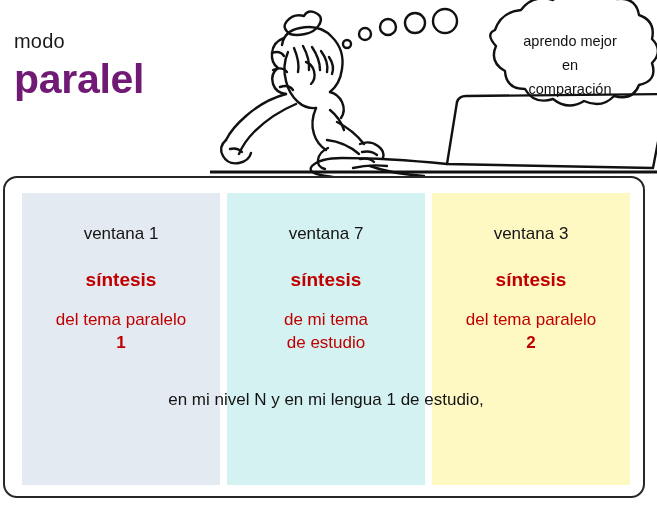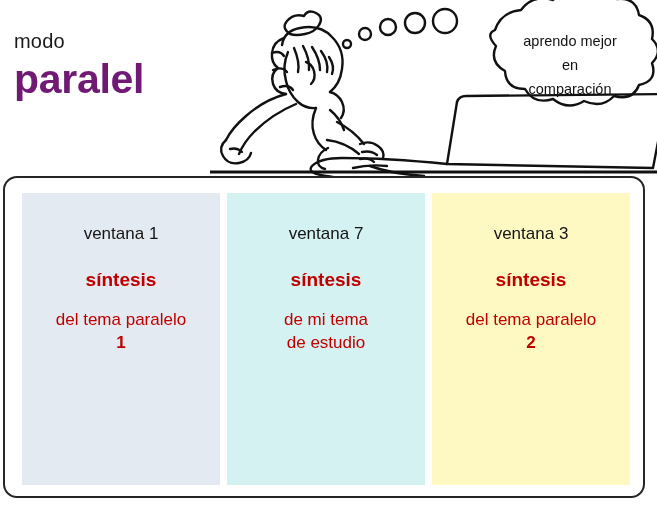--- a/index.html
+++ b/index.html
@@ -238,15 +238,16 @@
       <div class="col-sintesis">síntesis</div>
       <div class="col-desc">
         <span>del tema paralelo</span>
         <span class="num">2</span>
       </div>
     </div>
 
   </div>
 
   <div id="footer">
+    <div class="footer-line">en mi nivel N  y en mi lengua 1 de estudio,</div>
   </div>
 
 </div>
 
 </body></html>

